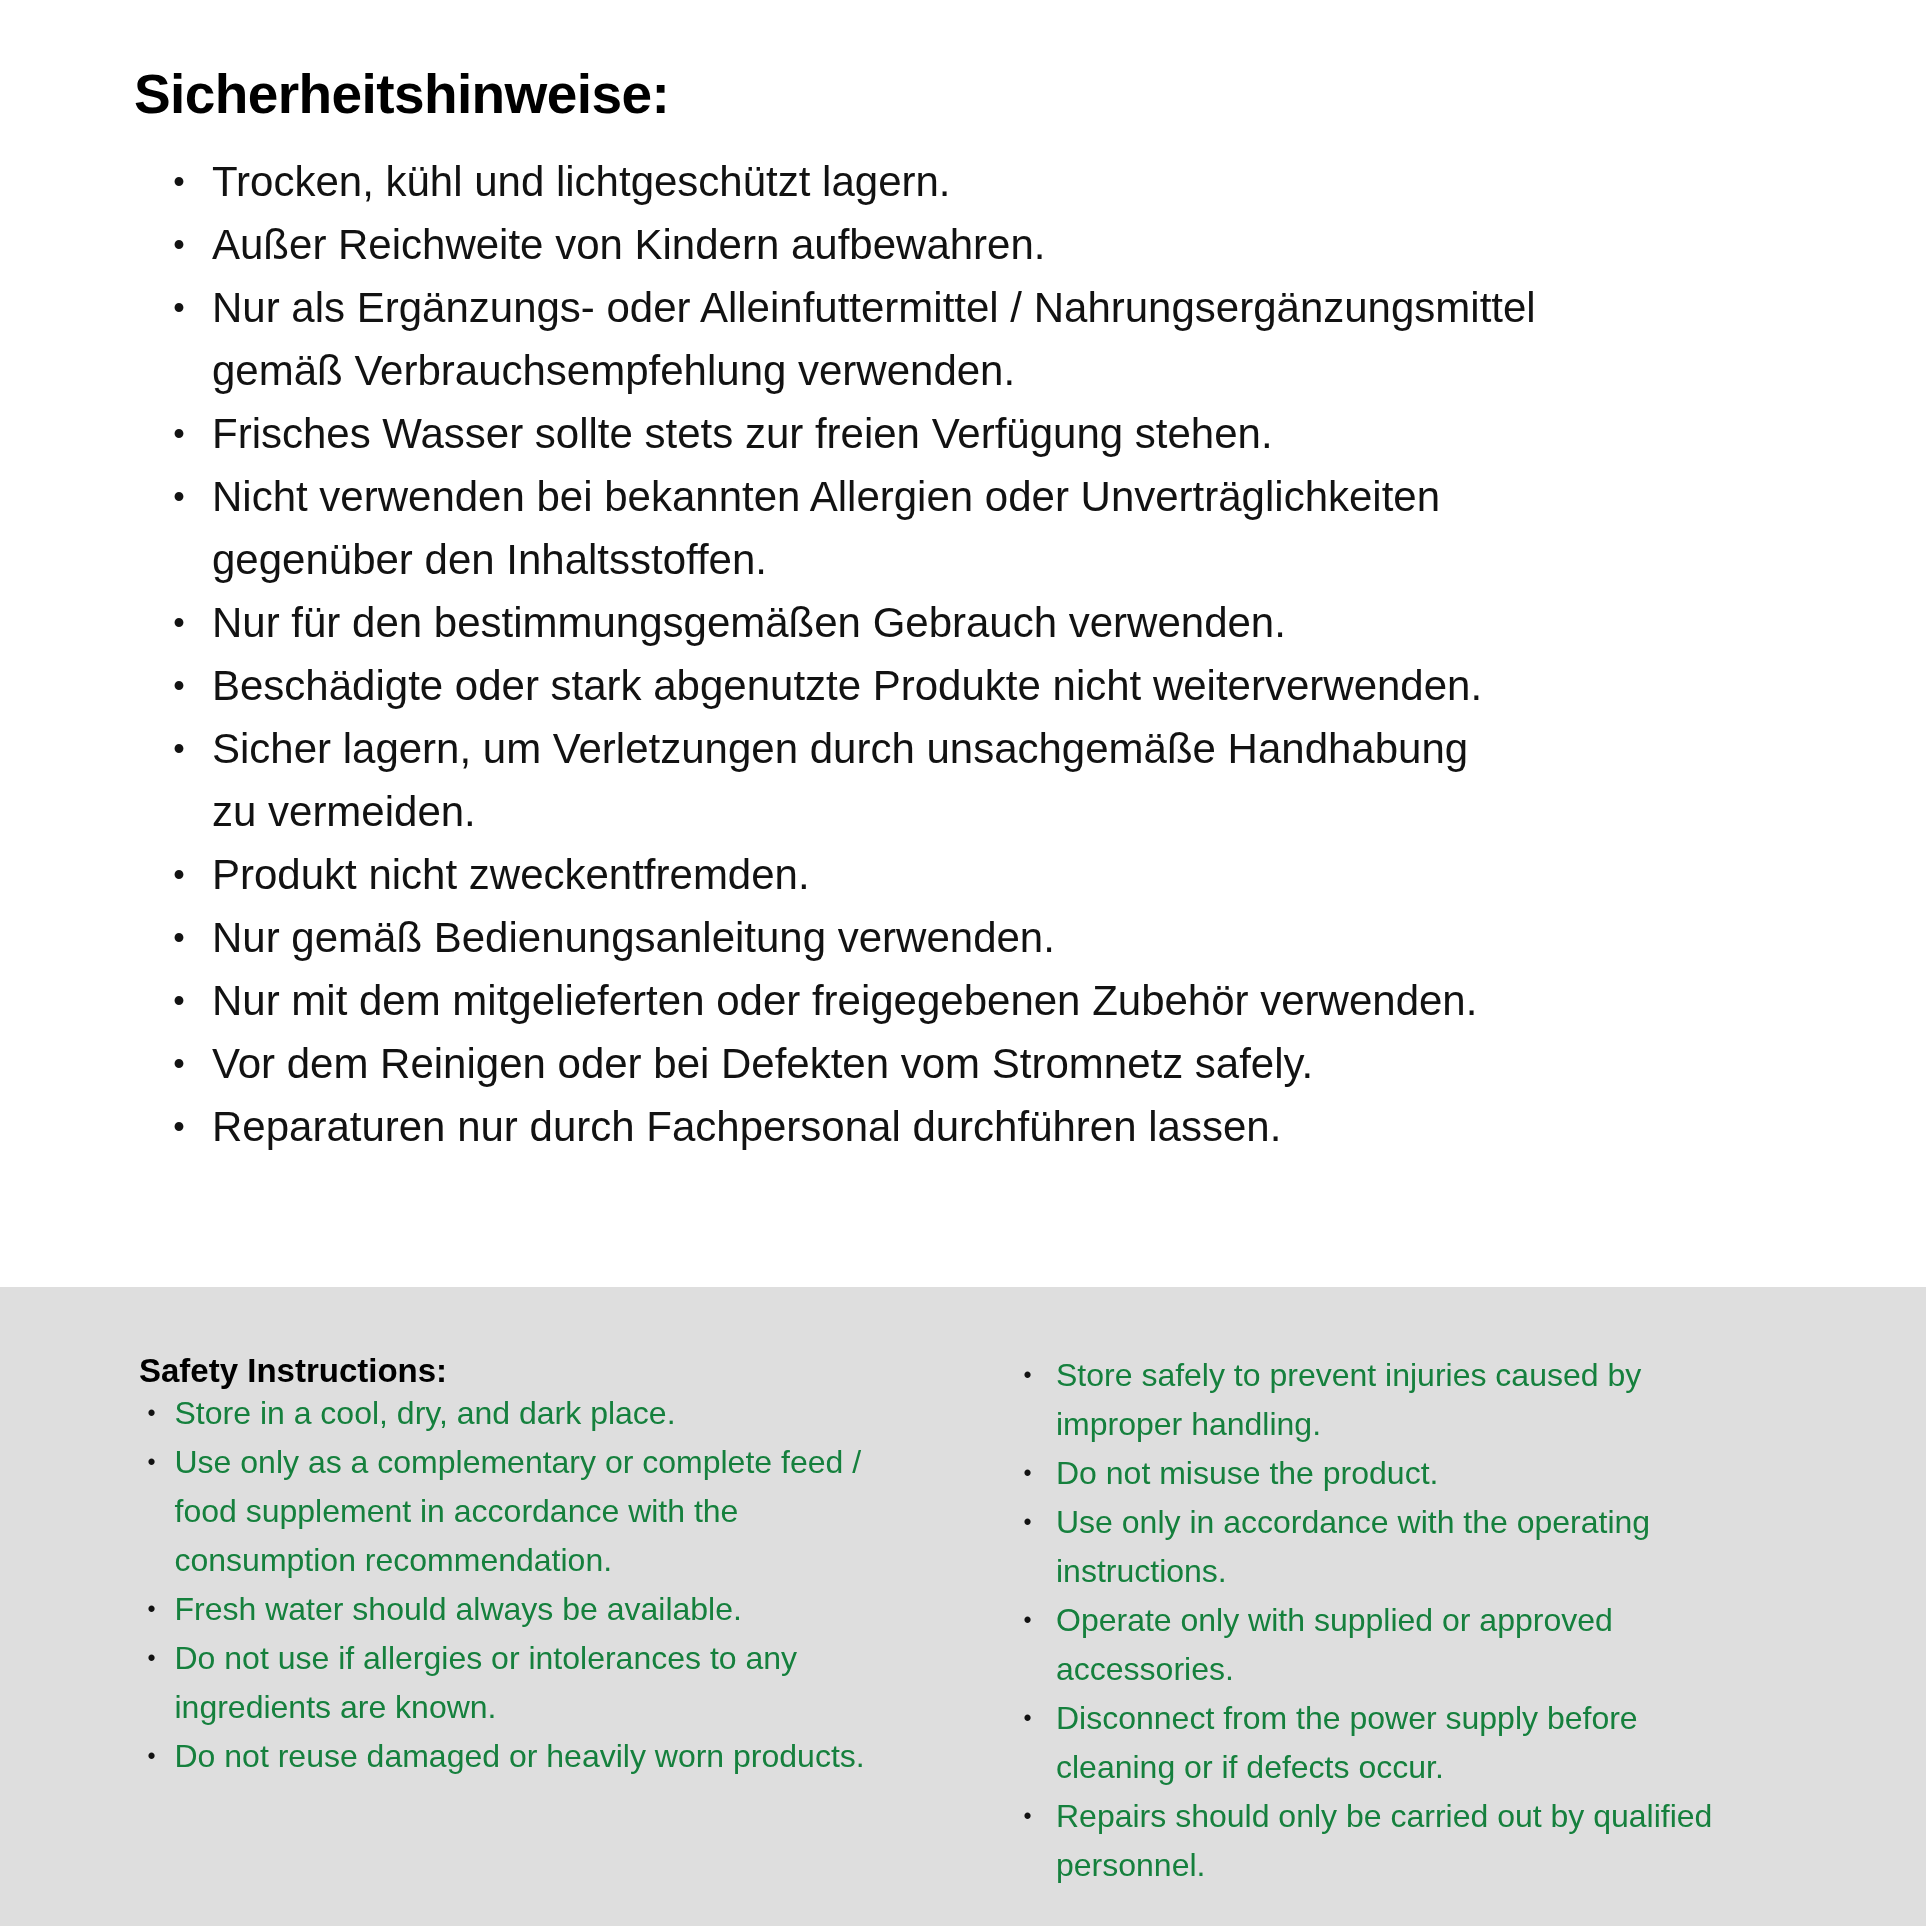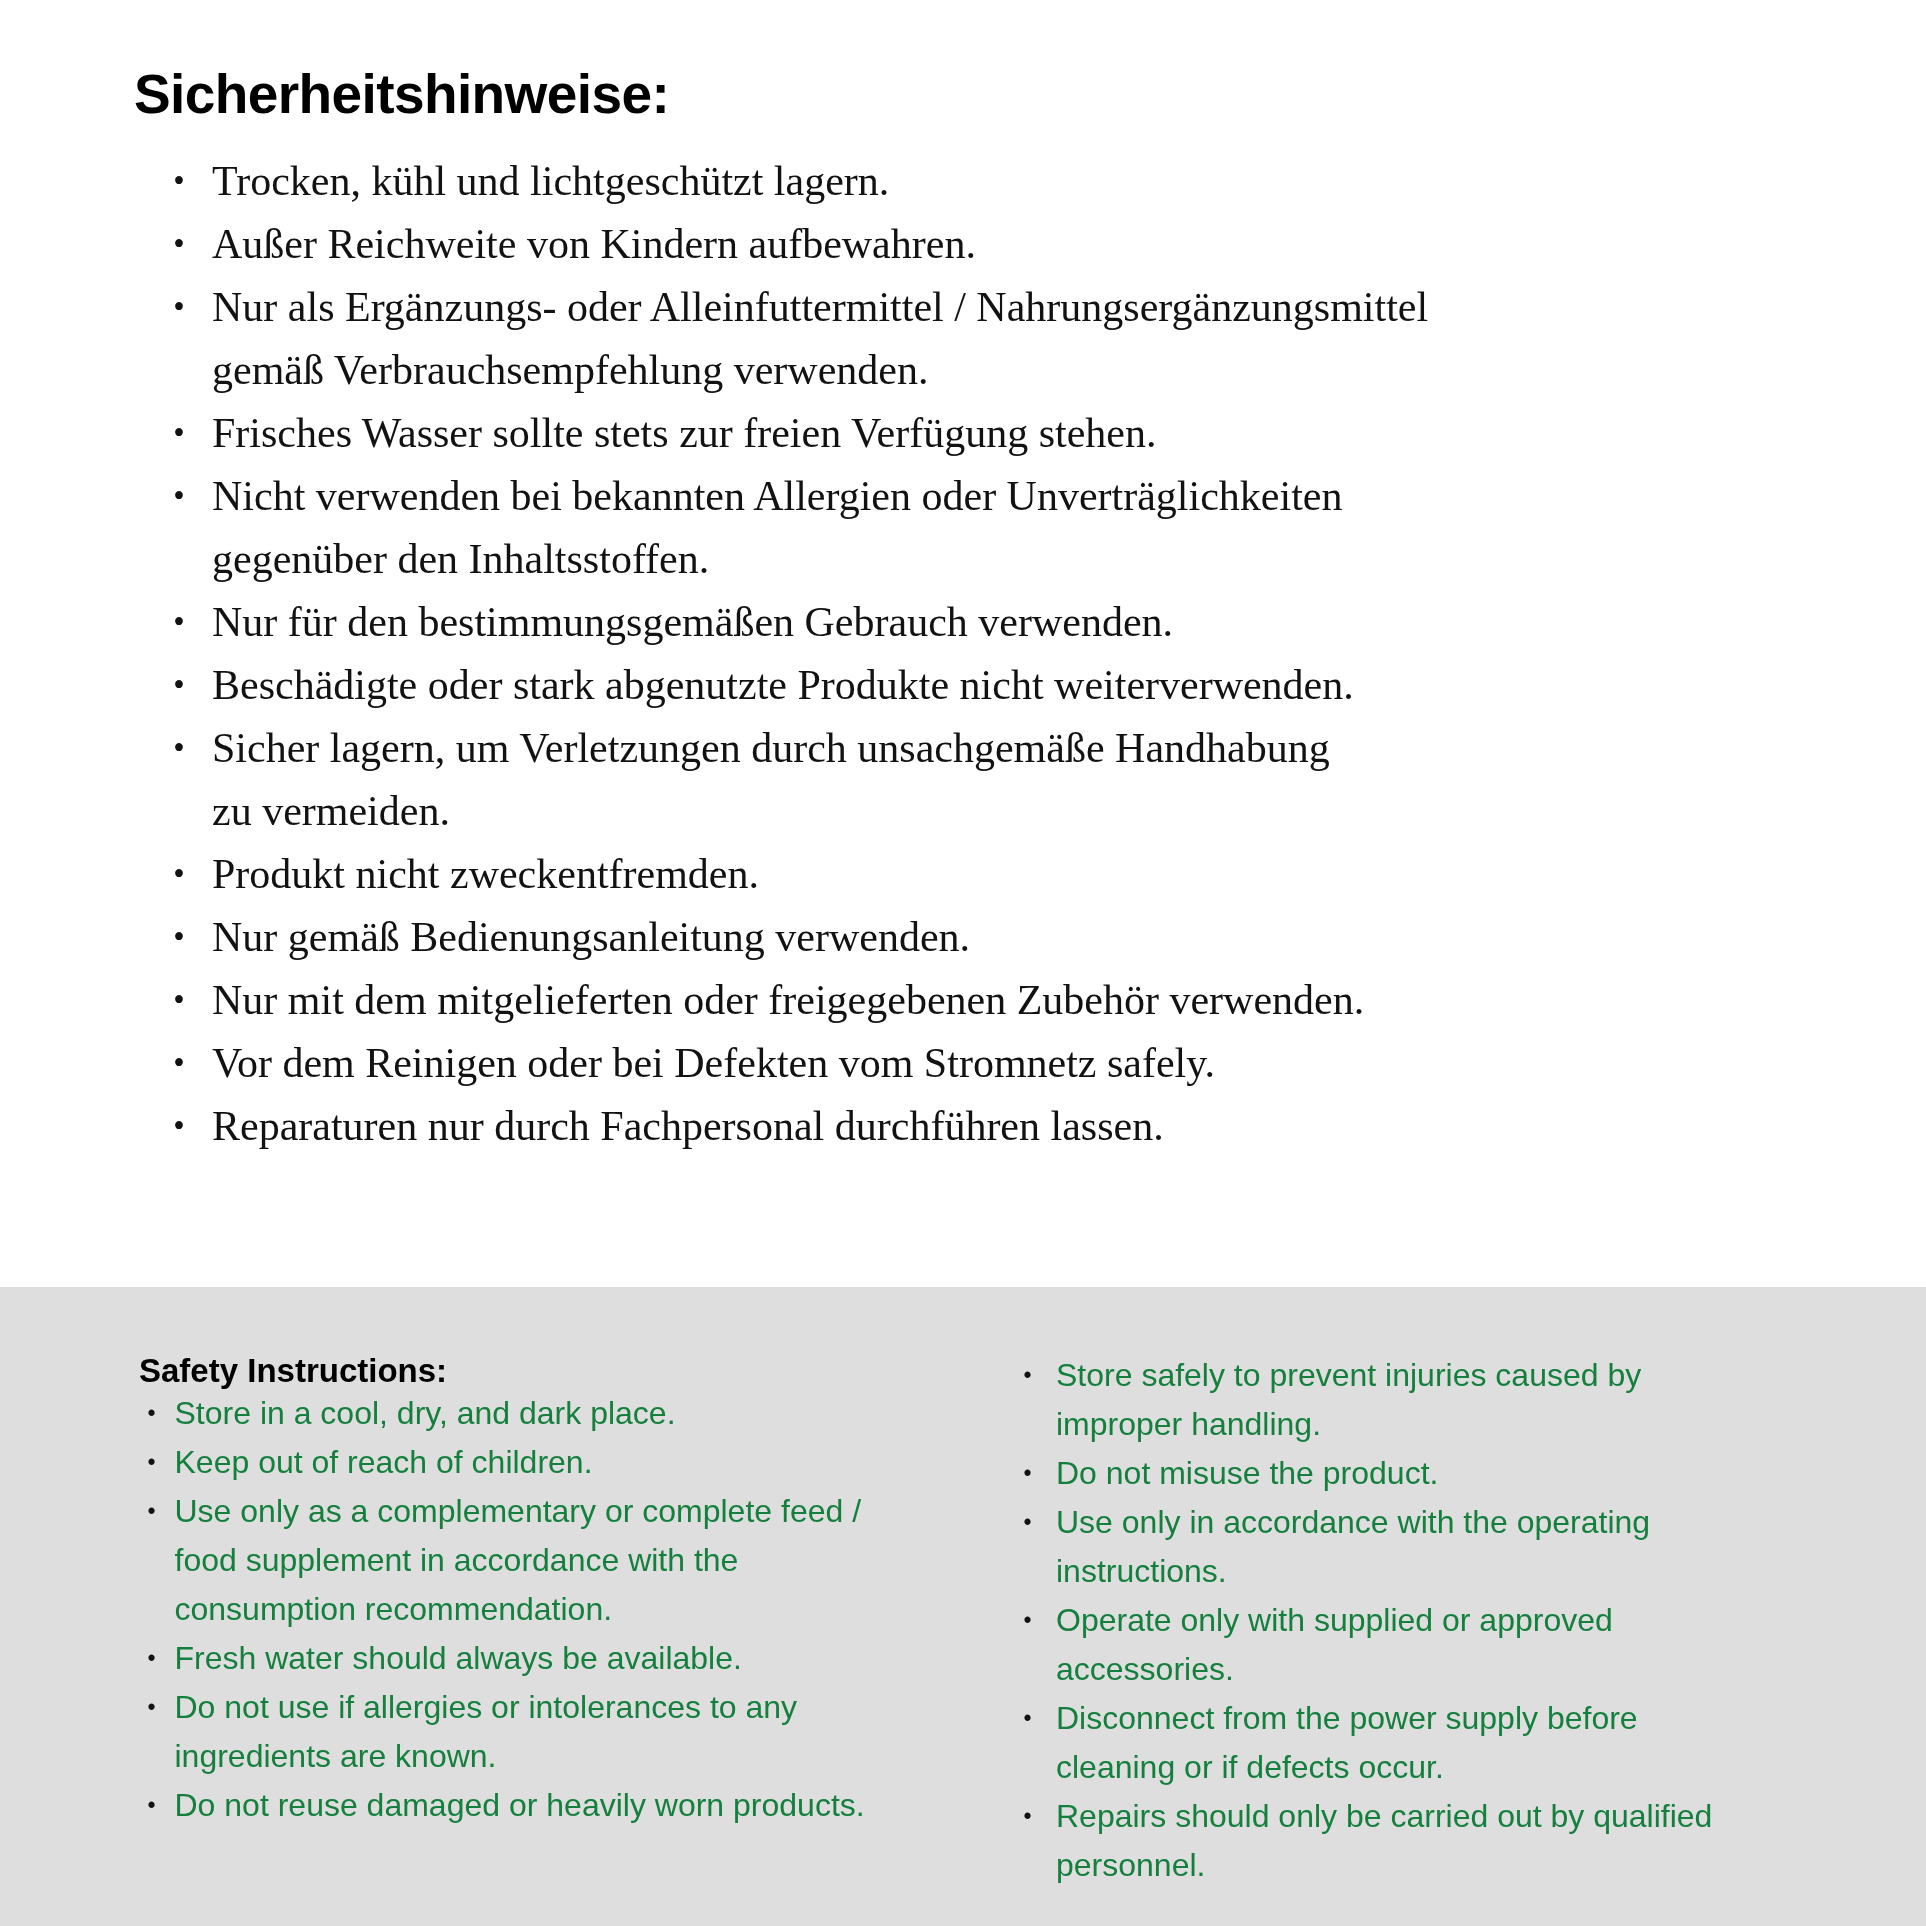--- a/index.html
+++ b/index.html
@@ -32,21 +32,20 @@
     line-height: 1;
     color: #000000;
     letter-spacing: -0.6px;
   }
   .de-list {
     position: absolute;
     left: 172px; top: 150px;
     width: 1644px;
     margin: 0; padding: 0;
     list-style: none;
-    font-family: Liberation Serif, serif;
   }
   .de-list li {
     position: relative;
     margin: 0;
     padding-left: 40px;
     font-size: 42px;
     line-height: 63px;
     white-space: pre-line;
     color: #121212;
   }
@@ -136,21 +135,20 @@
       <li>Reparaturen nur durch Fachpersonal durchführen lassen.</li>
     </ul>
   </section>
 
   <section class="en-section">
     <h2 class="en-title">Safety Instructions:</h2>
 
     <div class="en-col-left">
       <ul class="en-list">
         <li>Store in a cool, dry, and dark place.</li>
-        <li>Keep out of reach of children.</li>
         <li>Use only as a complementary or complete feed /
 food supplement in accordance with the
 consumption recommendation.</li>
         <li>Fresh water should always be available.</li>
         <li>Do not use if allergies or intolerances to any
 ingredients are known.</li>
         <li>Do not reuse damaged or heavily worn products.</li>
       </ul>
     </div>
 

